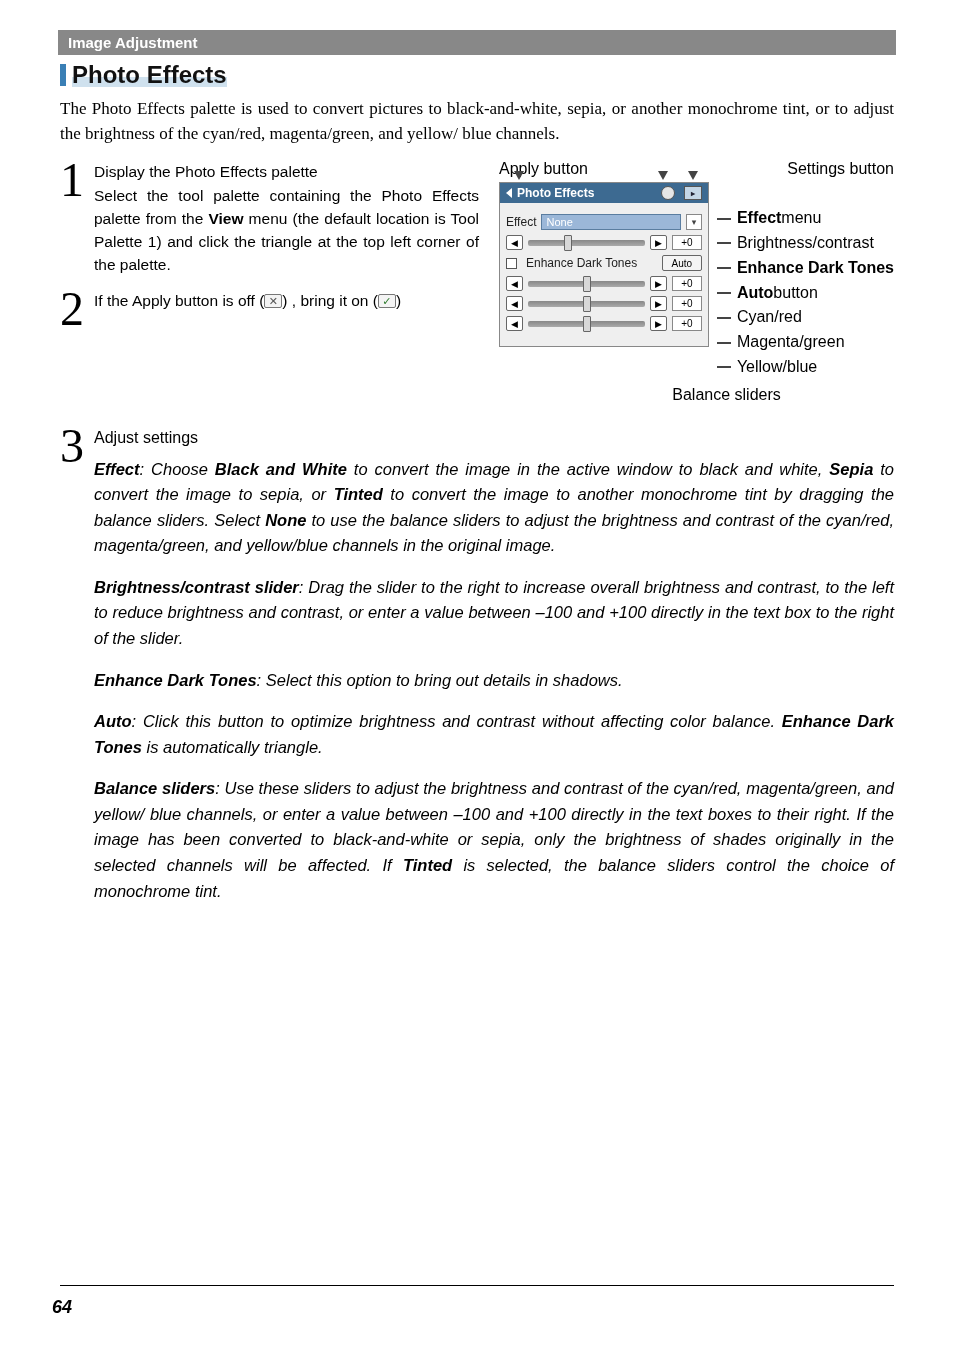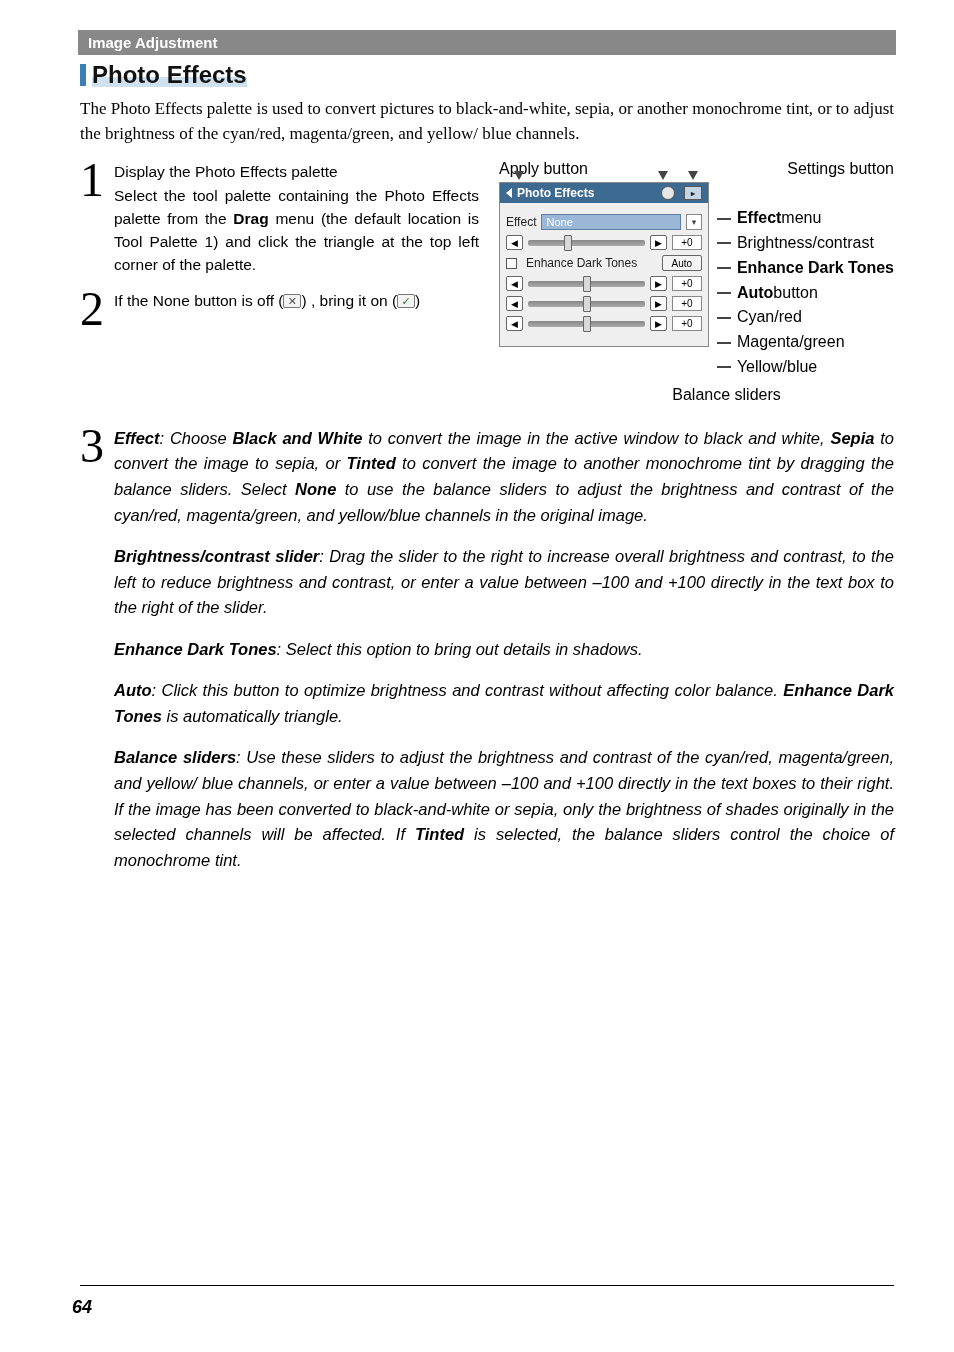--- a/index.html
+++ b/index.html
@@ -7,21 +7,20 @@
     margin: 0;
     background: #fff;
     font-family: "Segoe UI", -apple-system, Helvetica, Arial, sans-serif;
     color: #000;
     width: 954px;
   }
   .page {
     padding: 30px 60px 44px 60px;
     position: relative;
     min-height: 1352px;
-    margin-left: 20px;
   }
   .header-bar {
     background: #888;
     color: #fff;
     font-weight: 600;
     font-size: 15px;
     padding: 4px 10px;
     margin: 0 -2px 6px -2px;
   }
   .section-title-row { display:flex; align-items:flex-end; }
@@ -163,28 +162,28 @@
   </div>
 
   <p class="intro">The Photo Effects palette is used to convert pictures to black-and-white, sepia, or another monochrome tint, or to adjust the brightness of the cyan/red, magenta/green, and yellow/ blue channels.</p>
 
   <div class="cols">
     <div class="col-left">
       <div class="step">
         <div class="step-num">1</div>
         <div class="step-body">
           <span>Display the Photo Effects palette</span><br>
-          <span>Select the tool palette containing the Photo Effects palette from the </span><span class="strong">Drag</span><span> menu (the default location is Tool Palette 1) and click the triangle at the top left corner of the palette.</span>
+          <span>Select the tool palette containing the Photo Effects palette from the </span><span class="strong">View</span><span> menu (the default location is Tool Palette 1) and click the triangle at the top left corner of the palette.</span>
         </div>
       </div>
 
       <div class="step">
         <div class="step-num">2</div>
         <div class="step-body">
-          <span>If the None button is off (</span><span class="inline-icon">✕</span><span>) , bring it on (</span><span class="inline-icon check">✓</span><span>)</span>
+          <span>If the Apply button is off (</span><span class="inline-icon">✕</span><span>) , bring it on (</span><span class="inline-icon check">✓</span><span>)</span>
         </div>
       </div>
     </div>
 
     <div class="col-right">
       <div class="diagram-labels-top">
         <span>Apply button</span>
         <span>Settings button</span>
       </div>
       <div class="diagram">
@@ -261,20 +260,21 @@
             </div>
         </div>
       </div>
       <div class="balance-caption">Balance sliders</div>
     </div>
   </div>
 
   <div class="full-step">
     <div class="step-num">3</div>
     <div class="step-body" style="width:100%">
+      <div style="margin-bottom:6px;">Adjust settings</div>
 
       <p class="para">
         <span class="label">Effect</span><span>: Choose </span><span class="b">Black and White</span><span> to convert the image in the active window to black and white, </span><span class="b">Sepia</span><span> to convert the image to sepia, or </span><span class="b">Tinted</span><span> to convert the image to another monochrome tint by dragging the balance sliders.  Select </span><span class="b">None</span><span> to use the balance sliders to adjust the brightness and contrast of the cyan/red, magenta/green, and yellow/blue channels in the original image.</span>
       </p>
 
       <p class="para">
         <span class="label">Brightness/contrast slider</span><span>: Drag the slider to the right to increase overall brightness and contrast, to the left to reduce brightness and contrast, or enter a value between –100 and +100 directly in the text box to the right of the slider.</span>
       </p>
 
       <p class="para">

